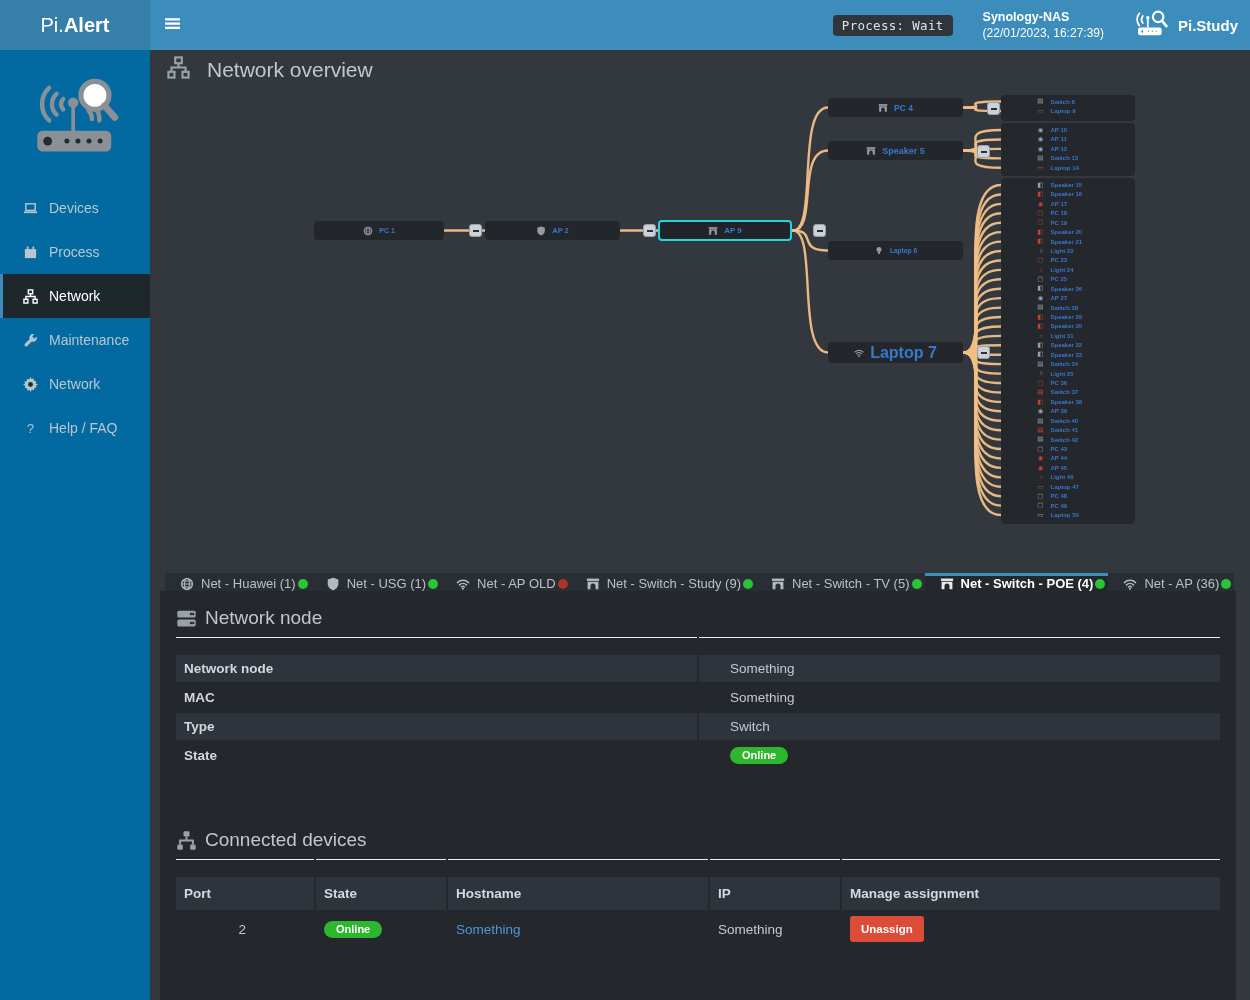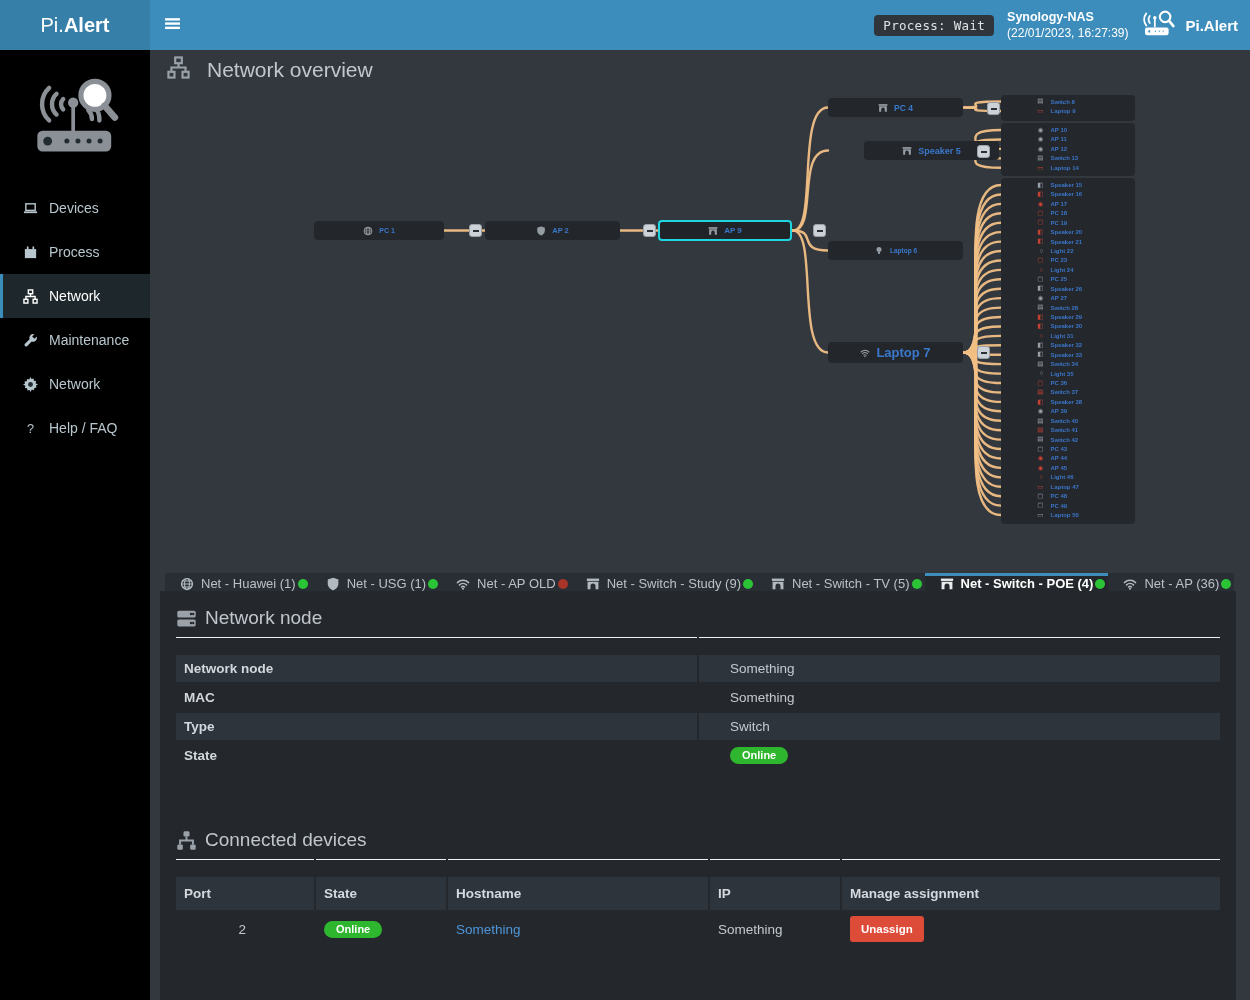--- a/index.html
+++ b/index.html
@@ -8,31 +8,31 @@
        -webkit-font-smoothing:antialiased;}
   .app{position:absolute;inset:0;}
 
   
   .navbar{position:absolute;left:0;top:0;right:0;height:50px;background:#3c8dbc;display:flex;align-items:stretch;z-index:30;}
   .logo{width:150px;background:#367fa9;color:#fff;display:flex;align-items:center;justify-content:center;font-size:20px;}
   .logo .lt{font-weight:300;}
   .logo .lb{font-weight:700;}
   .nav-toggle{width:44px;display:flex;align-items:center;justify-content:center;color:#fff;cursor:pointer;}
   .nav-toggle svg{width:17px;height:17px;}
-  .nav-right{margin-left:auto;display:flex;align-items:center;gap:13px;padding-right:12px;}
+  .nav-right{margin-left:auto;display:flex;align-items:center;gap:30px;padding-right:12px;}
   .proc-badge{background:#2f353b;color:#dfe3e6;font-family:"DejaVu Sans Mono",monospace;font-size:12.5px;padding:3px 9px;border-radius:4px;letter-spacing:.3px;}
   .host-block{color:#fff;line-height:16px;}
   .host-block .hb1{font-weight:700;font-size:12.5px;}
   .host-block .hb2{font-size:12px;}
   .brand{display:flex;align-items:center;gap:8px;color:#fff;}
   .brand svg{width:36px;height:28px;}
   .brand .btxt{font-size:15px;font-weight:600;}
 
   
-  .sidebar{position:absolute;left:0;top:50px;bottom:0;width:150px;background:#000000;z-index:20;text-align:center;}
+  .sidebar{position:absolute;left:0;top:50px;bottom:0;width:150px;background:#0369a1;z-index:20;text-align:center;}
   .side-logo{margin:14px auto 18px auto;display:block;width:96px;height:104px;}
   .menu{display:flex;flex-direction:column;}
   .menu-item{height:44px;display:flex;align-items:center;gap:10px;padding-left:19px;color:#b8c7ce;font-size:14px;border-left:3px solid transparent;cursor:pointer;}
   .menu-item .mi-icon{width:17px;height:16px;display:inline-flex;align-items:center;justify-content:center;}
   .menu-item .mi-icon svg{width:15px;height:15px;}
   .menu-item.active{background:#1e282c;color:#ffffff;border-left-color:#3c8dbc;}
 
   
   .content{position:absolute;left:150px;top:50px;width:1100px;height:950px;background:#33383e;}
   .page-header{position:absolute;left:17px;top:6px;display:flex;align-items:center;gap:17px;color:#c2c7cd;}
@@ -123,21 +123,21 @@
               <rect x="4" y="21" width="27" height="9" rx="2.5" fill="#ffffff" stroke="none"></rect>
               <circle cx="9" cy="25.5" r="1.8" fill="#3c8dbc"></circle>
               <circle cx="16" cy="25.5" r="1.2" fill="#3c8dbc"></circle>
               <circle cx="20.5" cy="25.5" r="1.2" fill="#3c8dbc"></circle>
               <circle cx="25" cy="25.5" r="1.2" fill="#3c8dbc"></circle>
               <rect x="14.2" y="11" width="2" height="10" fill="#ffffff" stroke="none"></rect>
               <circle cx="15.2" cy="10" r="2" fill="#ffffff" stroke="none"></circle>
               <circle cx="27" cy="9" r="6" stroke-width="2.4"></circle>
               <path d="M31.5 13.5l5 6" stroke-width="3"></path>
             </svg></span>
-        <span class="btxt">Pi.Alert</span>
+        <span class="btxt">Pi.Study</span>
       </div>
     </div>
   </div>
 
   <div class="sidebar">
     <svg class="side-logo" viewBox="0 0 130 112">
       <g fill="none" stroke="#8a9096" stroke-linecap="round">
         <path d="M30 18 A30 30 0 0 0 30 62" stroke-width="6"></path>
         <path d="M40 26 A19 19 0 0 0 40 54" stroke-width="6"></path>
         <path d="M49 33 A10 10 0 0 0 49 47" stroke-width="6"></path>
@@ -308,21 +308,21 @@
         </div>
         <div class="dnode" style="left: 678px; top: 48px; width: 135px; height: 19px;">
           <span class="nicon">
             <svg viewBox="0 0 16 16" fill="currentColor">
               <path d="M1 1.8h14v2.7H1z"></path>
               <path d="M1.8 5.3h12.4V14h-3.3v-3.8a2.9 2.9 0 0 0-5.8 0V14H1.8z"></path>
             </svg>
           </span>
           <span class="nlabel" style="font-size: 8.5px;">PC 4</span>
         </div>
-        <div class="dnode" style="left: 678px; top: 91px; width: 135px; height: 19px; margin-left: 36px;">
+        <div class="dnode" style="left: 678px; top: 91px; width: 135px; height: 19px;">
           <span class="nicon">
             <svg viewBox="0 0 16 16" fill="currentColor">
               <path d="M1 1.8h14v2.7H1z"></path>
               <path d="M1.8 5.3h12.4V14h-3.3v-3.8a2.9 2.9 0 0 0-5.8 0V14H1.8z"></path>
             </svg>
           </span>
           <span class="nlabel" style="font-size: 9px;">Speaker 5</span>
         </div>
         <div class="dnode" style="left: 678px; top: 191px; width: 135px; height: 19px;">
           <span class="nicon">
@@ -335,21 +335,21 @@
         </div>
         <div class="dnode" style="left: 678px; top: 292px; width: 135px; height: 21px;">
           <span class="nicon">
             <svg viewBox="0 0 16 16" fill="none" stroke="currentColor" stroke-width="1.7" stroke-linecap="round">
               <path d="M1.6 6.4a9.3 9.3 0 0 1 12.8 0"></path>
               <path d="M4 9a5.9 5.9 0 0 1 8 0"></path>
               <path d="M6.3 11.4a2.7 2.7 0 0 1 3.4 0"></path>
               <circle cx="8" cy="13.5" r="1.2" fill="currentColor" stroke="none"></circle>
             </svg>
           </span>
-          <span class="nlabel" style="font-size: 13px;">Laptop 7</span>
+          <span class="nlabel" style="font-size: 16px;">Laptop 7</span>
         </div>
         <div class="collapse-btn" style="left: 319px; top: 174px;"></div>
         <div class="collapse-btn" style="left: 493px; top: 174px;"></div>
         <div class="collapse-btn" style="left: 663px; top: 174px;"></div>
         <div class="collapse-btn" style="left: 837px; top: 52px;"></div>
         <div class="collapse-btn" style="left: 827px; top: 95px;"></div>
         <div class="collapse-btn" style="left: 827px; top: 296px;"></div>
         <div class="dgroup" style="left: 851px; top: 45px; width: 134px; height: 26px;">
           <div class="drow" style="top: 2px;">
             <span class="dicon on">▤</span>

